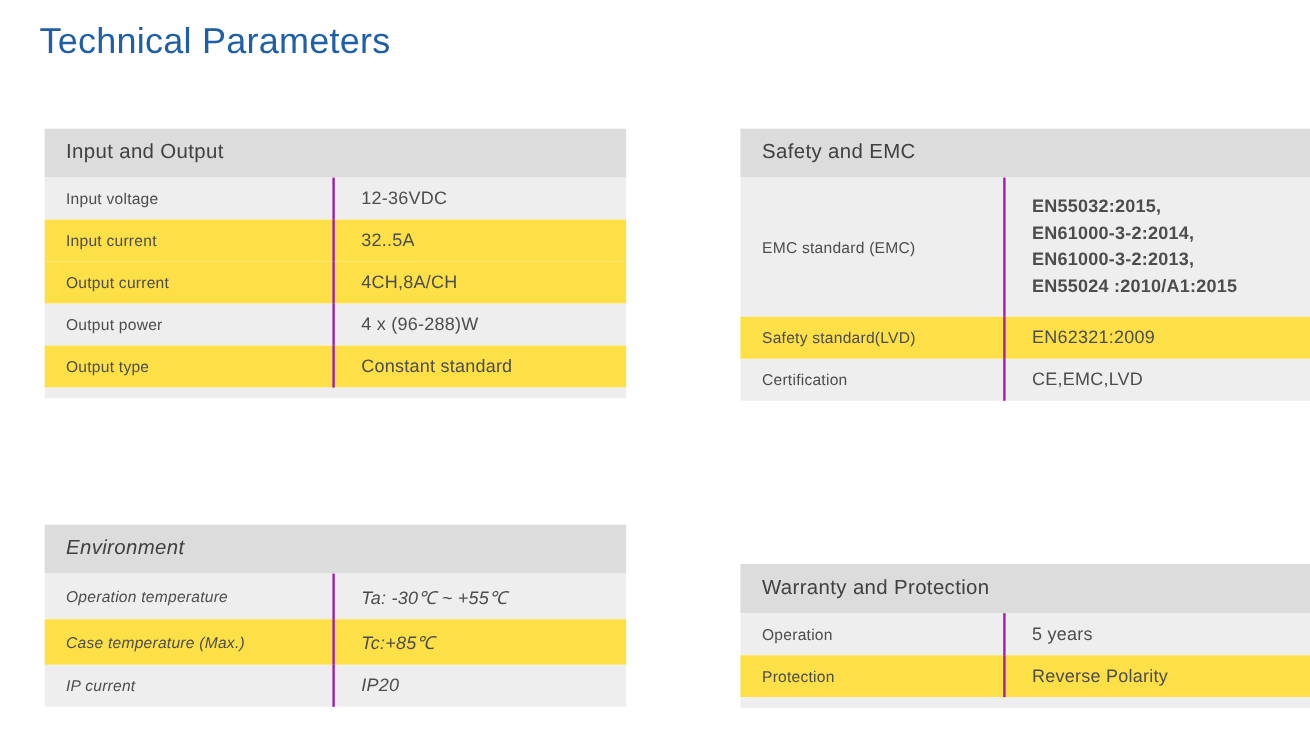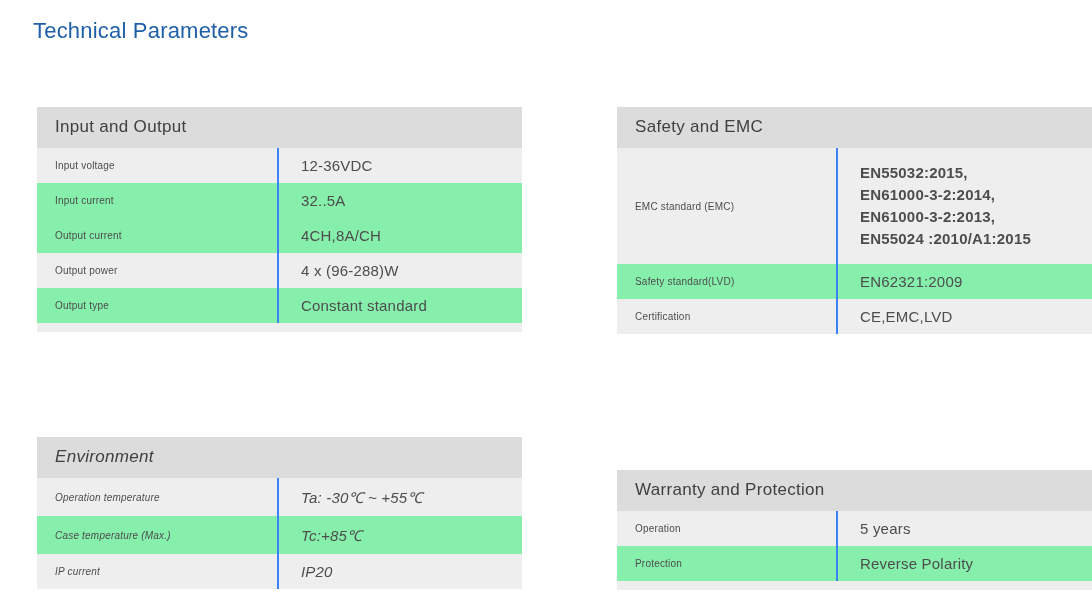--- a/index.html
+++ b/index.html
@@ -5,21 +5,21 @@
   html,body{margin:0;padding:0;}
   body{
     width:1092px;height:616px;overflow:hidden;background:#ffffff;
     font-family:"Liberation Sans", sans-serif;
     -webkit-font-smoothing:antialiased;
   }
   .page{position:relative;width:1092px;height:616px;}
 
   .page-title{
     position:absolute;left:33px;top:18px;
-    font-size:22px;font-weight:400;letter-spacing:.2px;
+    font-size:30px;font-weight:400;letter-spacing:.2px;
     color:#1f5fa9;white-space:nowrap;
   }
 
   
   .spec-table{position:absolute;overflow:hidden;}
   .spec-table.left{left:37px;width:485px;}
   .spec-table.right{left:571px;width:486px;padding-left:46px;}
 
   .t-io{top:107px;}
   .t-safety{top:107px;}
@@ -29,38 +29,38 @@
   .t-head{
     background:#dcdcdc;color:#404040;
     font-size:17px;font-weight:400;letter-spacing:.3px;
     padding:10px 0 11px 18px;white-space:nowrap;
   }
 
   .t-body{position:relative;}
 
   .row{
     display:flex;align-items:stretch;
-    background:#86efac;
+    background:#fde047;
   }
   .row.alt{background:#eeeeee;}
 
   .cell-label{
     box-sizing:border-box;
-    font-size:10px;color:#4d4d4d;letter-spacing:.2px;
+    font-size:13px;color:#4d4d4d;letter-spacing:.2px;
     padding:9px 10px 9px 18px;
     display:flex;align-items:center;
     white-space:nowrap;
     text-align:right;
   }
   .cell-value{
     box-sizing:border-box;
     font-size:15px;color:#4d4d4d;letter-spacing:.2px;
     padding:9px 10px 9px 22px;
     display:flex;align-items:center;
-    border-left:2px solid #3b82f6;
+    border-left:2px solid #a21caf;
     flex:1 1 auto;
   }
   .left .cell-label{width:240px;flex:0 0 240px;}
   .right .cell-label{width:219px;flex:0 0 219px;}
 
   .cell-value .multiline{line-height:1.47;white-space:pre-line;font-weight:bold;}
   .row.tall .cell-label,.row.tall .cell-value{padding-top:14px;padding-bottom:14px;}
 
   .t-foot{height:9px;background:#eeeeee;}
   .t-foot.white{background:#ffffff;}

